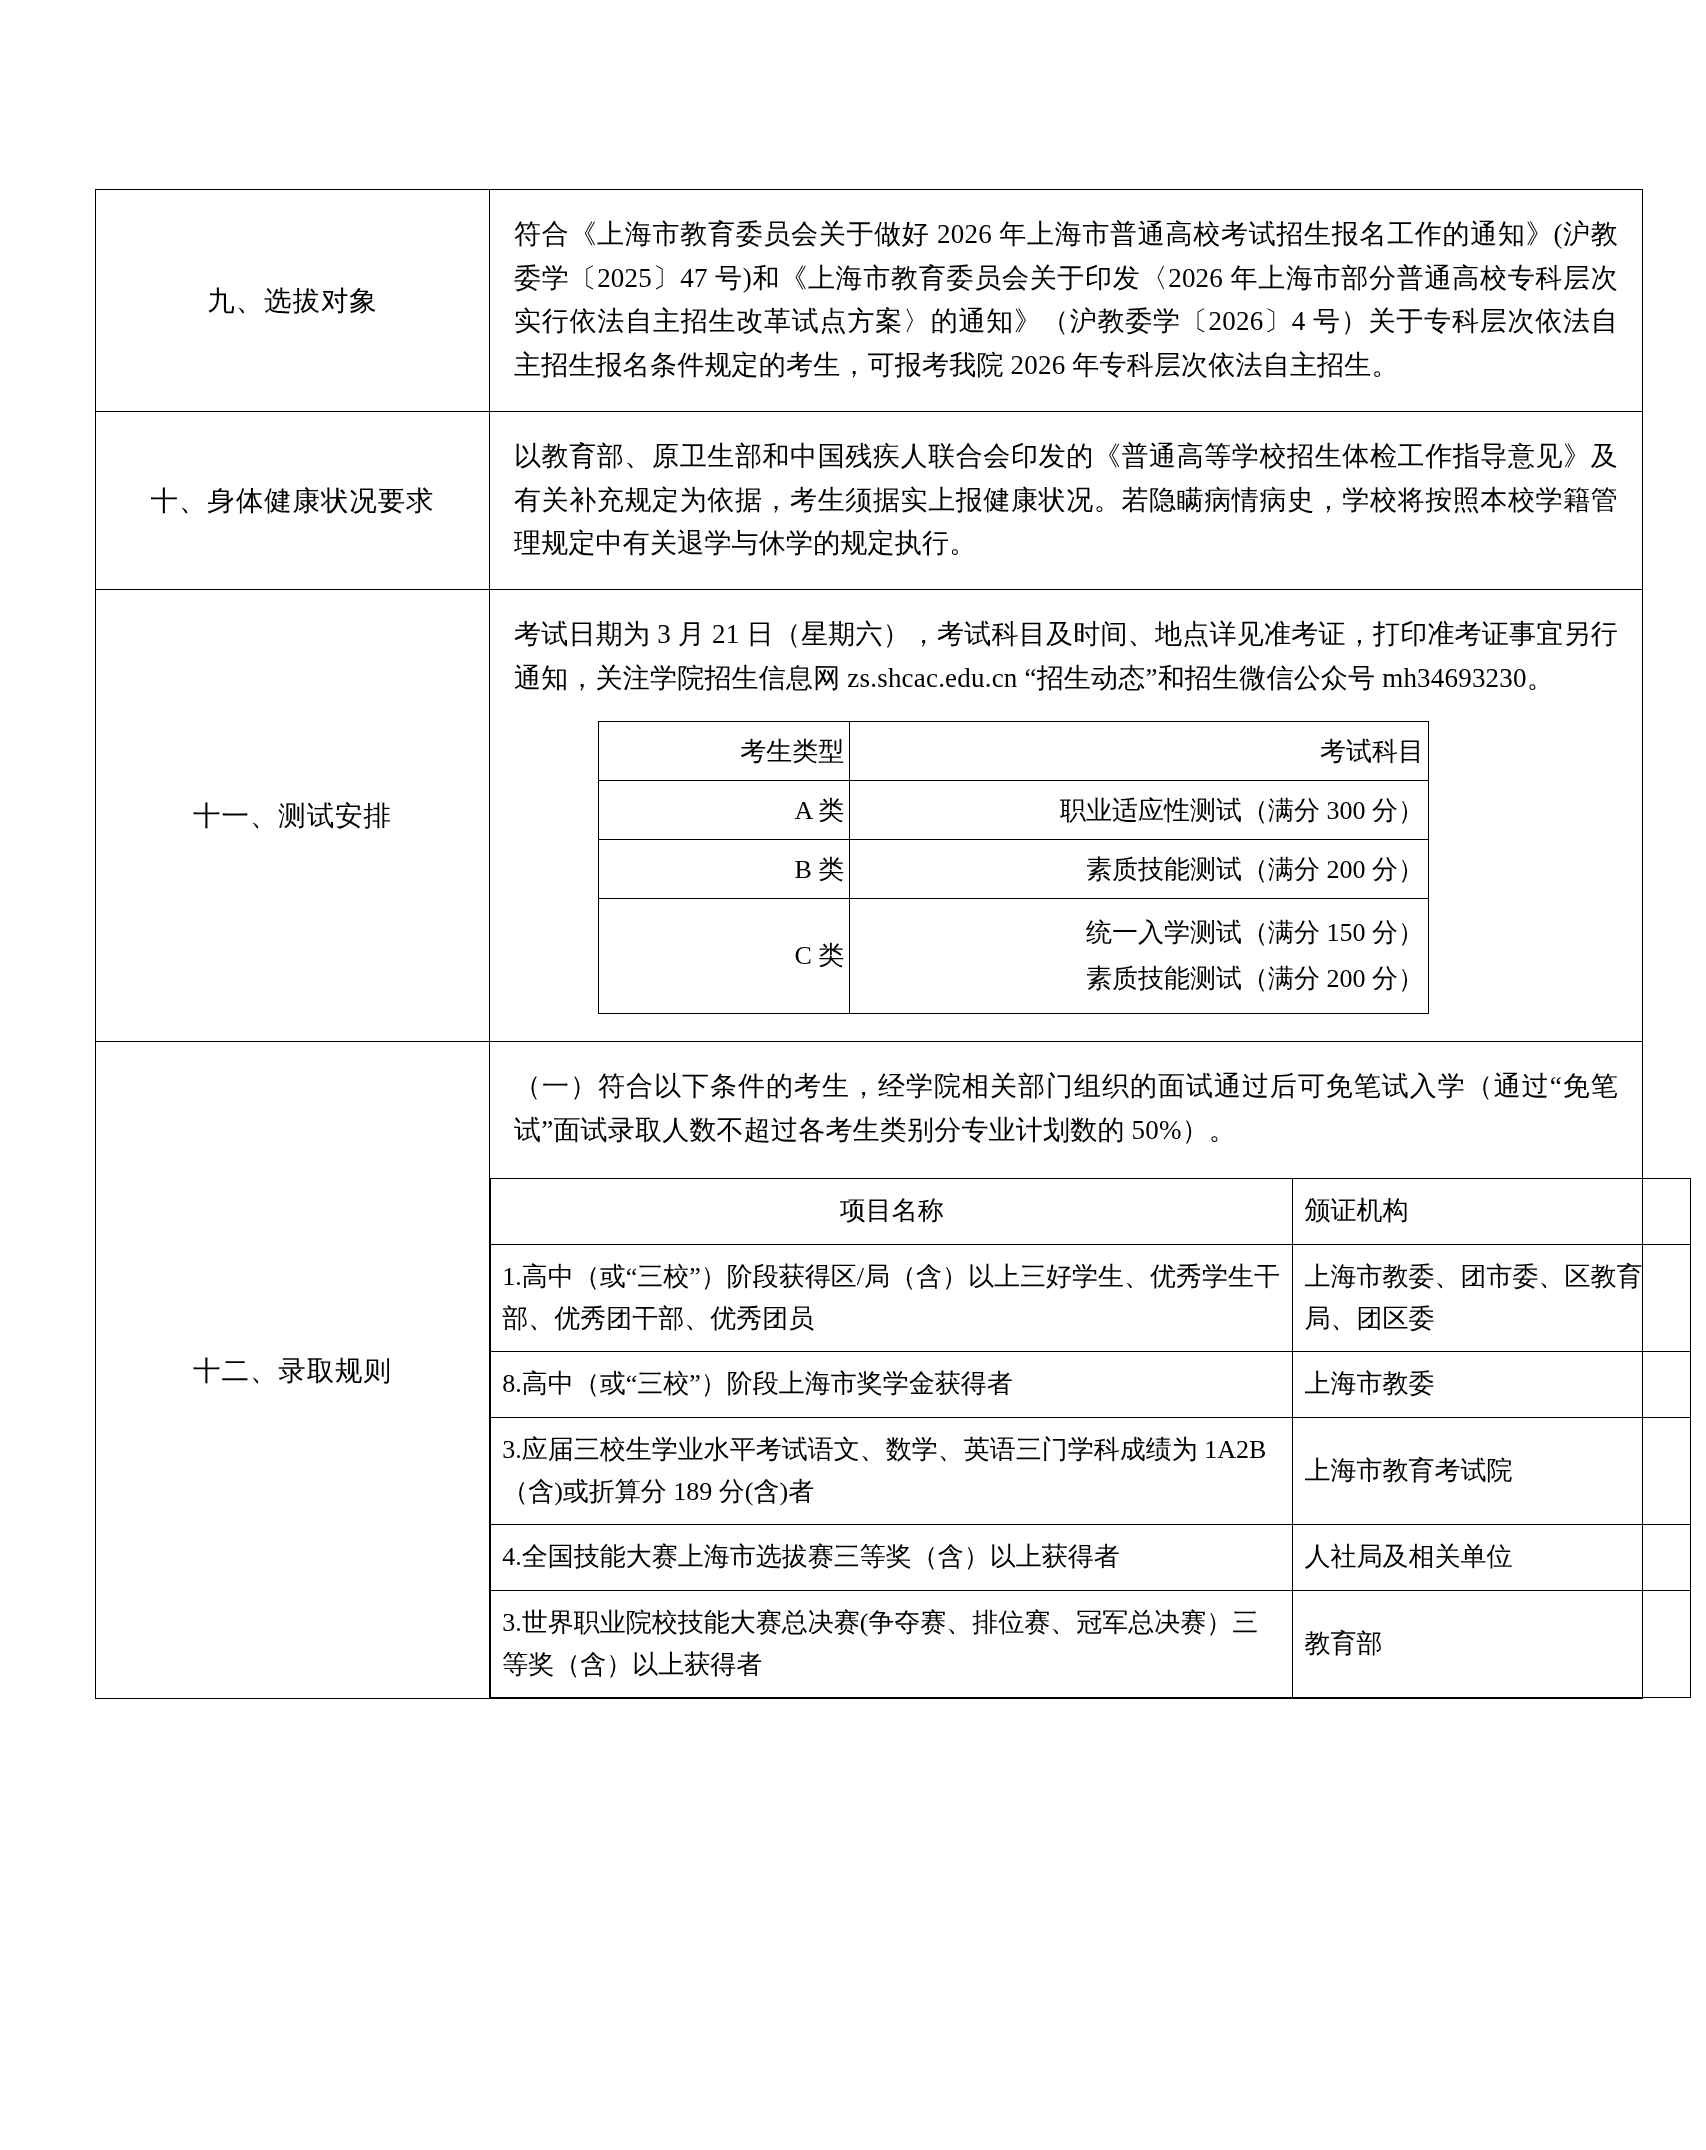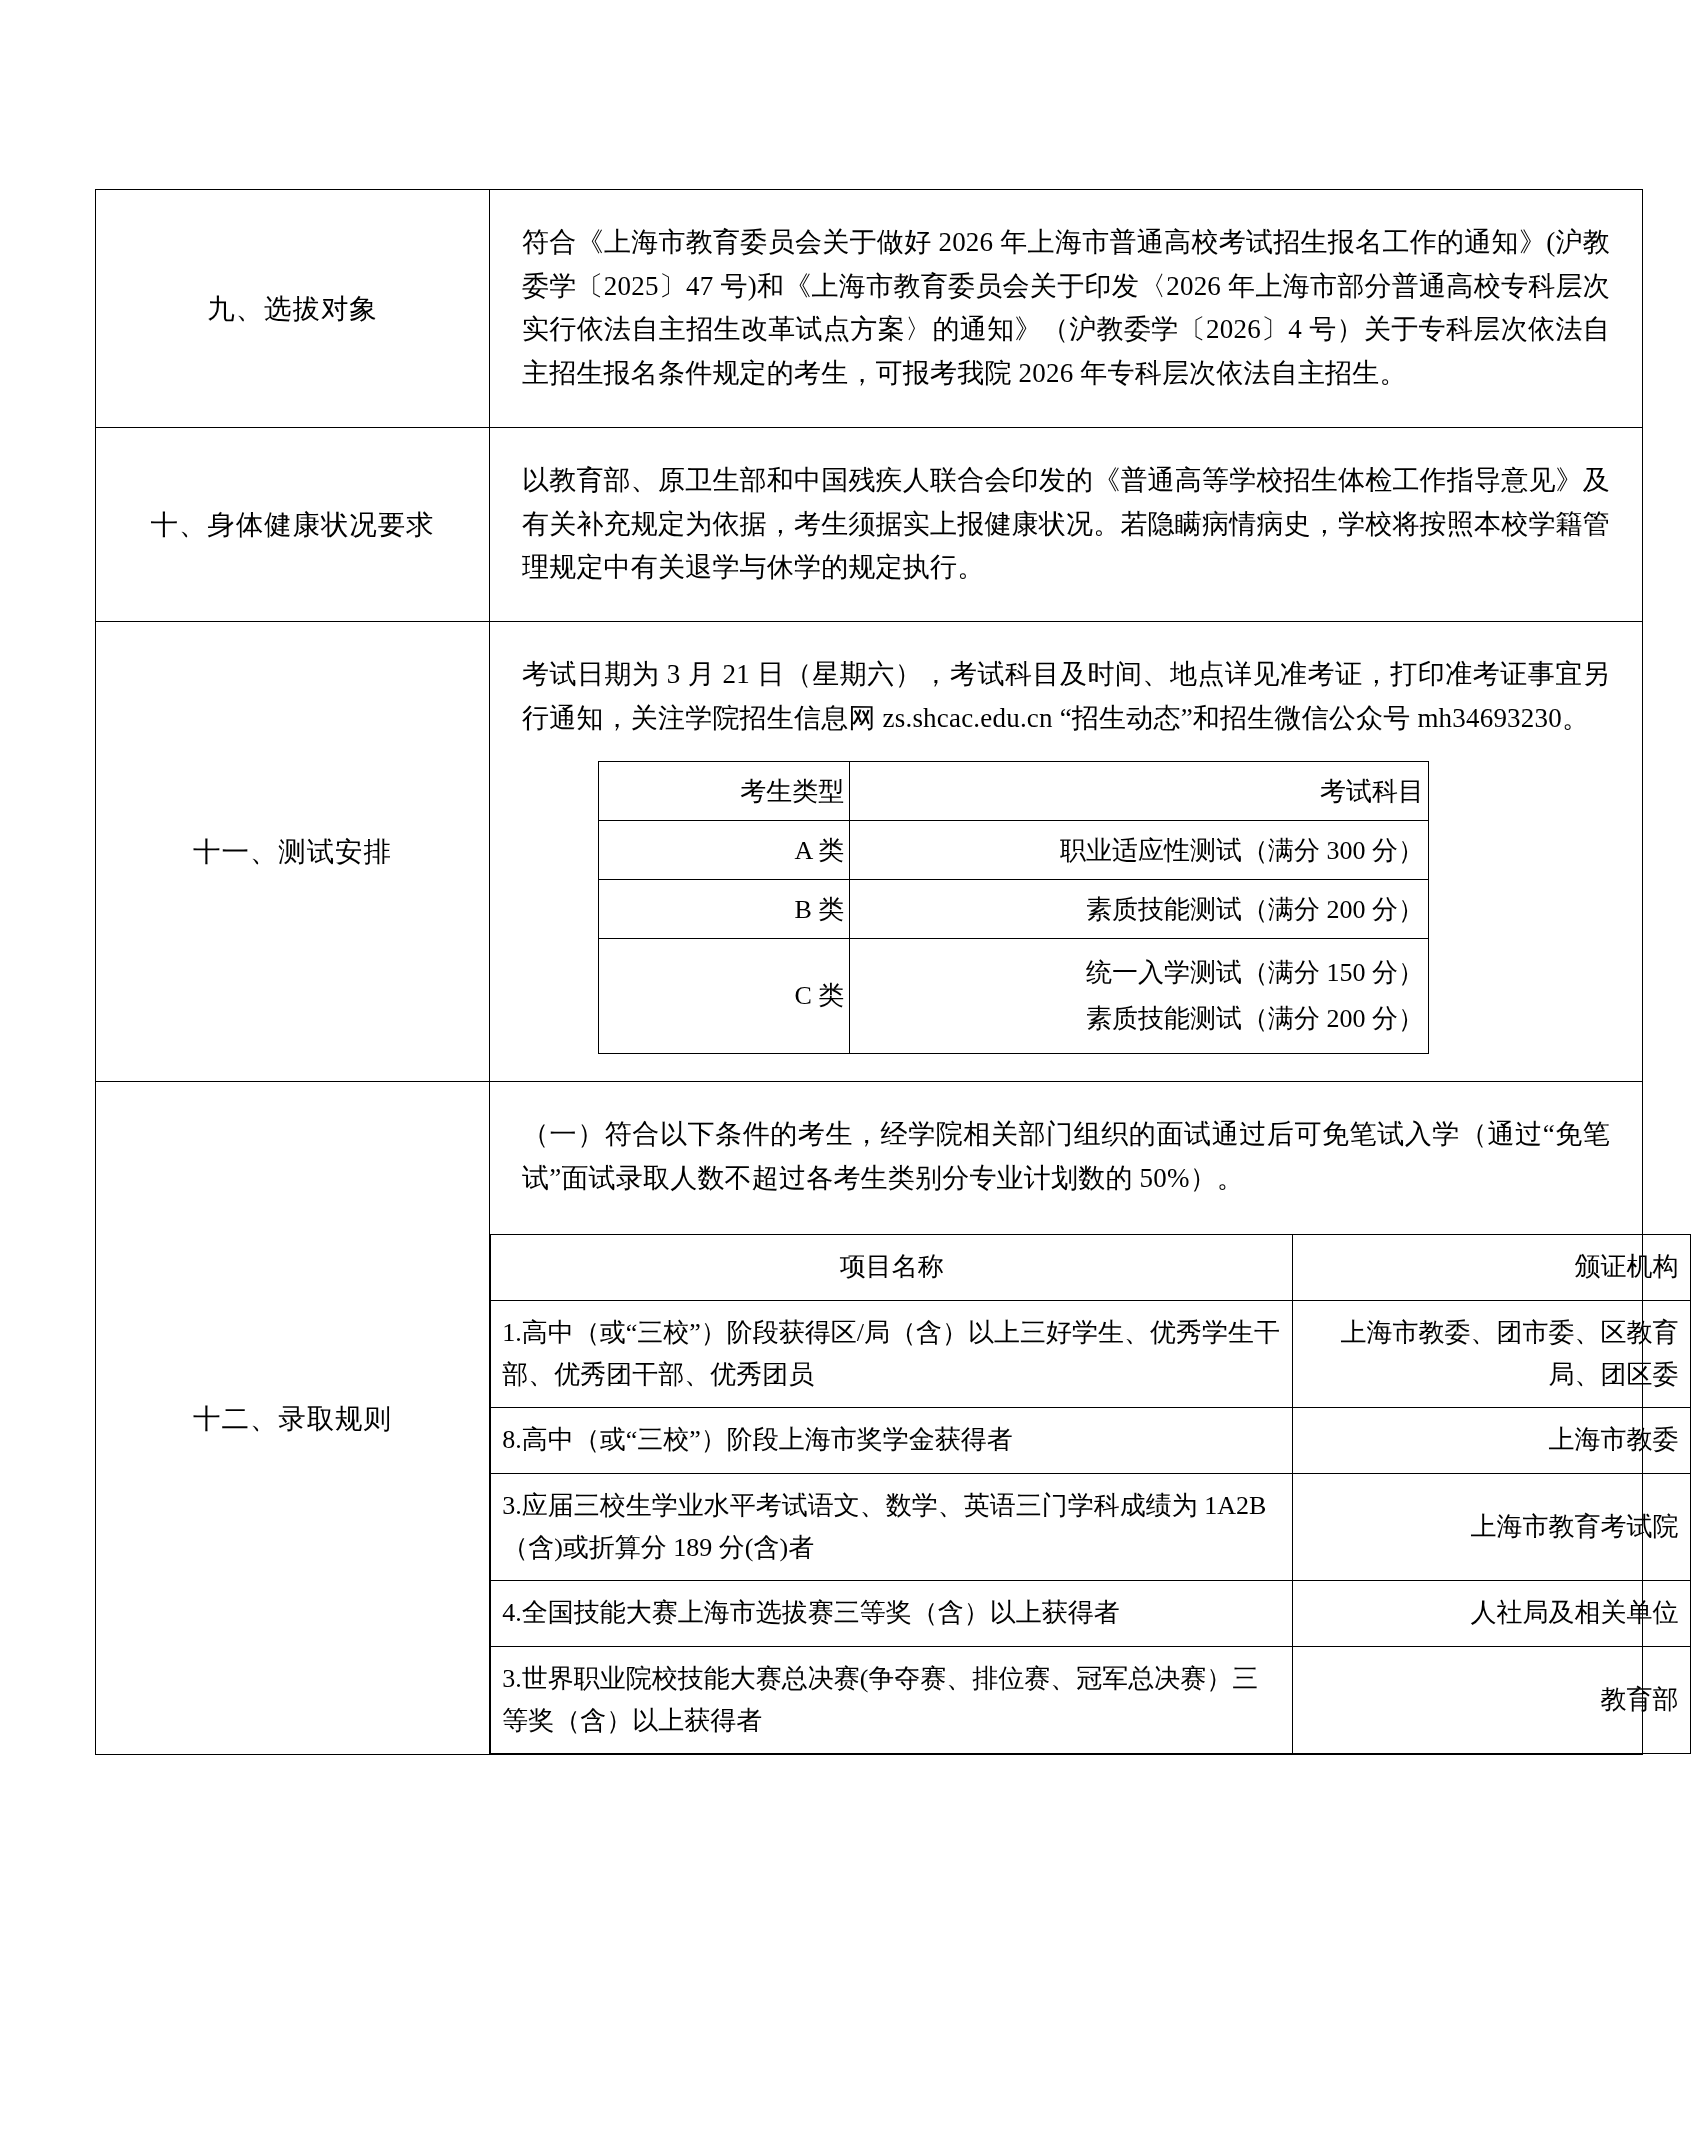--- a/index.html
+++ b/index.html
@@ -54,21 +54,21 @@
   
   .body-cell {
     padding: 19px 20px 19px 20px;
   }
   .para {
     font-size: 27px;
     line-height: 1.62;
     text-align: justify;
     text-justify: inter-ideograph;
     letter-spacing: 0.2px;
-    margin: 12px;
+    margin: 4px;
   }
   .para.indent { text-indent: 0; }
 
   
   .exam-table {
     border-collapse: collapse;
     table-layout: fixed;
     margin: 20.6px 0 8.6px 88px;
     width: 811px;
   }
@@ -94,21 +94,21 @@
   }
   .cert-table td, .cert-table th {
     border: 1.3px solid #000000;
     font-weight: normal;
     font-size: 26px;
     line-height: 1.62;
     vertical-align: middle;
     padding: 11.2px 11.2px;
   }
   .cert-table .c-proj { width: 779px; text-align: left; }
-  .cert-table .c-org  { width: 374px;  text-align: right; }
+  .cert-table .c-org  { width: 374px;  text-align: left; }
 
   .rules-intro {
     padding: 19px 20px 21.5px 20px;
   }
 
   .row12-body { padding: 0; }
 </style>
 </head>
 <body>
 

